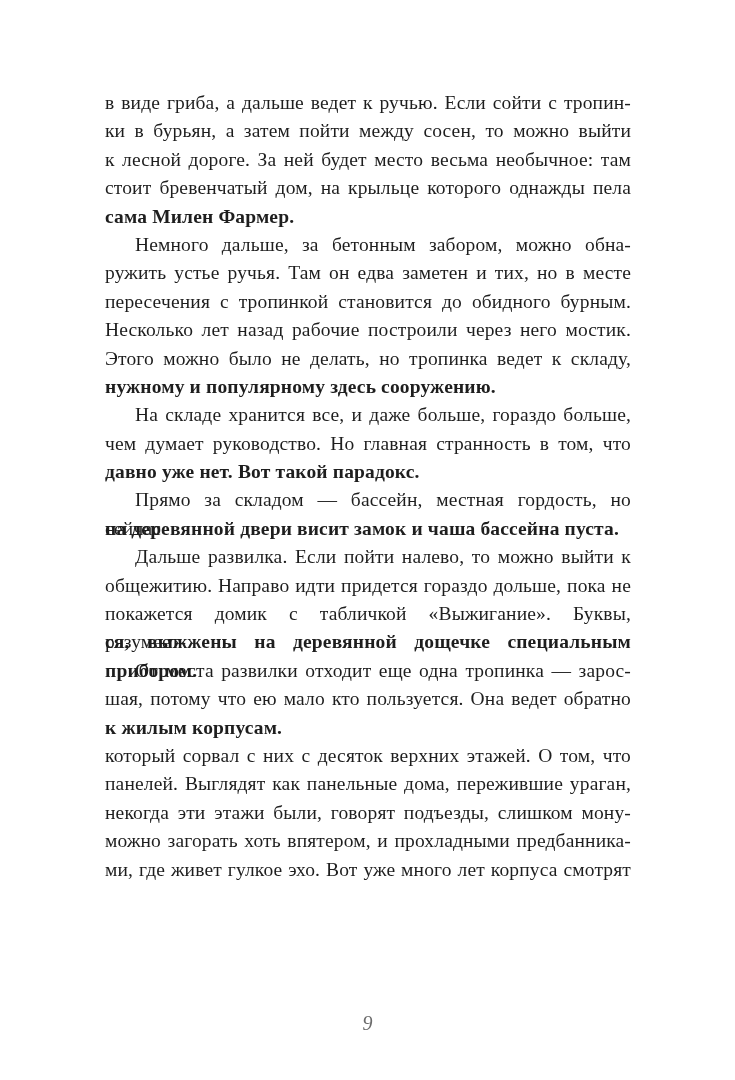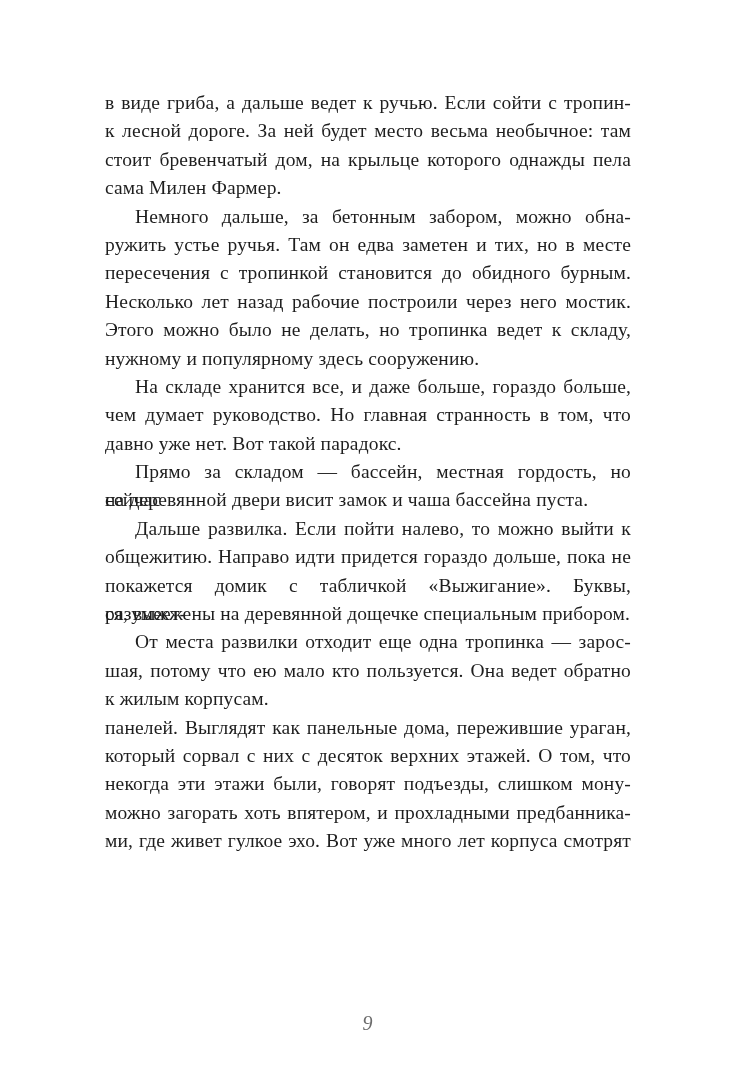--- a/index.html
+++ b/index.html
@@ -33,40 +33,42 @@
     text-align: justify;
     text-align-last: justify;
     height: 28.4px;
     overflow: visible;
   }
   .line.indent {
     text-indent: 30px;
   }
   .line.para-end {
     text-align-last: left;
+    font-weight: bold;
   }
   .page-number {
     position: absolute;
     left: 0;
     top: 1009px;
     width: 735px;
     text-align: center;
     font-size: 20px;
     font-style: italic;
     color: #6b6b6b;
     line-height: 28px;
   }
 </style>
 </head>
 <body>
 
 <div class="book-page">
   <div class="text-block">
       <div class="paragraph">
         <div class="line">в виде гриба, а дальше ведет к ручью. Если сойти с тропин-</div>
+        <div class="line">ки в бурьян, а затем пойти между сосен, то можно выйти</div>
         <div class="line">к лесной дороге. За ней будет место весьма необычное: там</div>
         <div class="line">стоит бревенчатый дом, на крыльце которого однажды пела</div>
         <div class="line para-end">сама Милен Фармер.</div>
       </div>
       <div class="paragraph">
         <div class="line indent">Немного дальше, за бетонным забором, можно обна-</div>
         <div class="line">ружить устье ручья. Там он едва заметен и тих, но в месте</div>
         <div class="line">пересечения с тропинкой становится до обидного бурным.</div>
         <div class="line">Несколько лет назад рабочие построили через него мостик.</div>
         <div class="line">Этого можно было не делать, но тропинка ведет к складу,</div>
@@ -86,21 +88,21 @@
         <div class="line">общежитию. Направо идти придется гораздо дольше, пока не</div>
         <div class="line">покажется домик с табличкой «Выжигание». Буквы, разумеет-</div>
         <div class="line para-end">ся, выжжены на деревянной дощечке специальным прибором.</div>
       </div>
       <div class="paragraph">
         <div class="line indent">От места развилки отходит еще одна тропинка — зарос-</div>
         <div class="line">шая, потому что ею мало кто пользуется. Она ведет обратно</div>
         <div class="line para-end">к жилым корпусам.</div>
       </div>
       <div class="paragraph">
+        <div class="line">который сорвал с них с десяток верхних этажей. О том, что</div>
         <div class="line">панелей. Выглядят как панельные дома, пережившие ураган,</div>
-        <div class="line">который сорвал с них с десяток верхних этажей. О том, что</div>
         <div class="line">некогда эти этажи были, говорят подъезды, слишком мону-</div>
         <div class="line">можно загорать хоть впятером, и прохладными предбанника-</div>
         <div class="line">ми, где живет гулкое эхо. Вот уже много лет корпуса смотрят</div>
       </div>
     </div>
   <div class="page-number">9</div>
 </div>
 
 </body></html>

